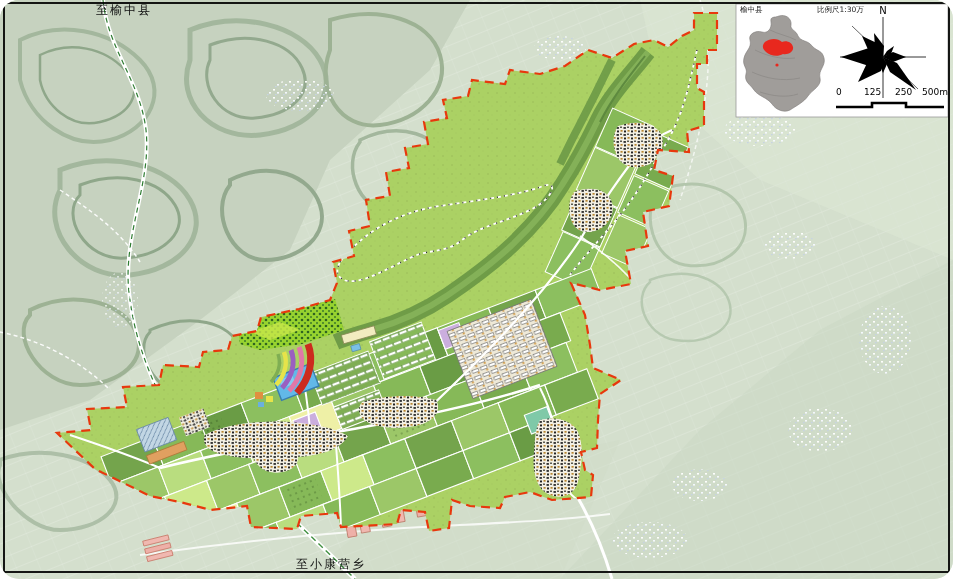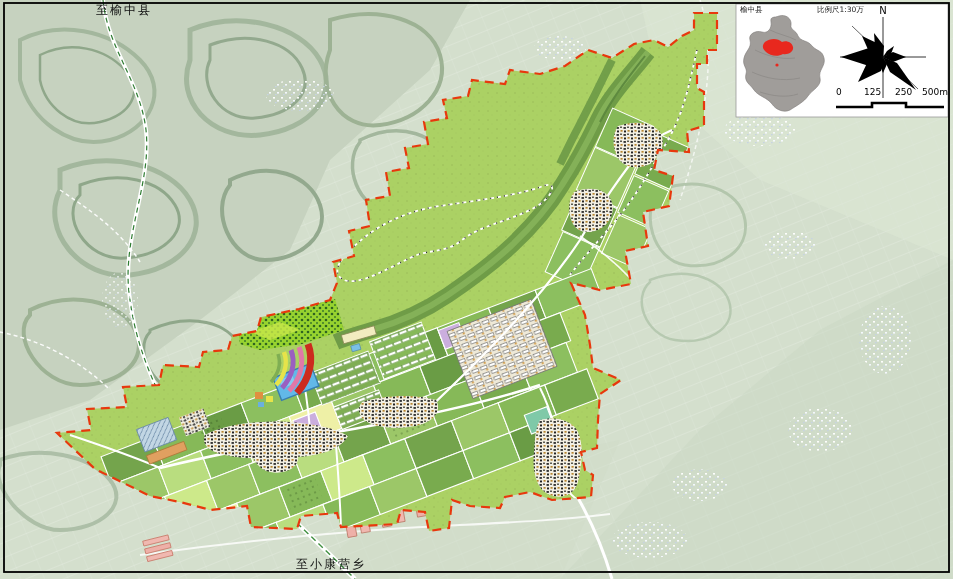--- a/index.html
+++ b/index.html
@@ -1,17 +1,17 @@
 <!DOCTYPE html>
 <html><head>
 <meta charset="utf-8">
 <style>
   html,body{margin:0;padding:0;background:#ffffff;}
   .stage{position:relative;width:953px;height:579px;background:#ffffff;overflow:hidden;
-         font-family:"DejaVu Sans","Liberation Sans",sans-serif;}
+         font-family:"DejaVu Sans","Liberation Sans",sans-serif;border-radius:19px;}
   .stage svg{position:absolute;left:0;top:0;}
   text{font-family:"DejaVu Sans","Liberation Sans",sans-serif;}
 </style>
 </head>
 <body>
 
 <div class="stage">
 <svg width="953" height="579" viewBox="0 0 953 579">
   <defs>
 

